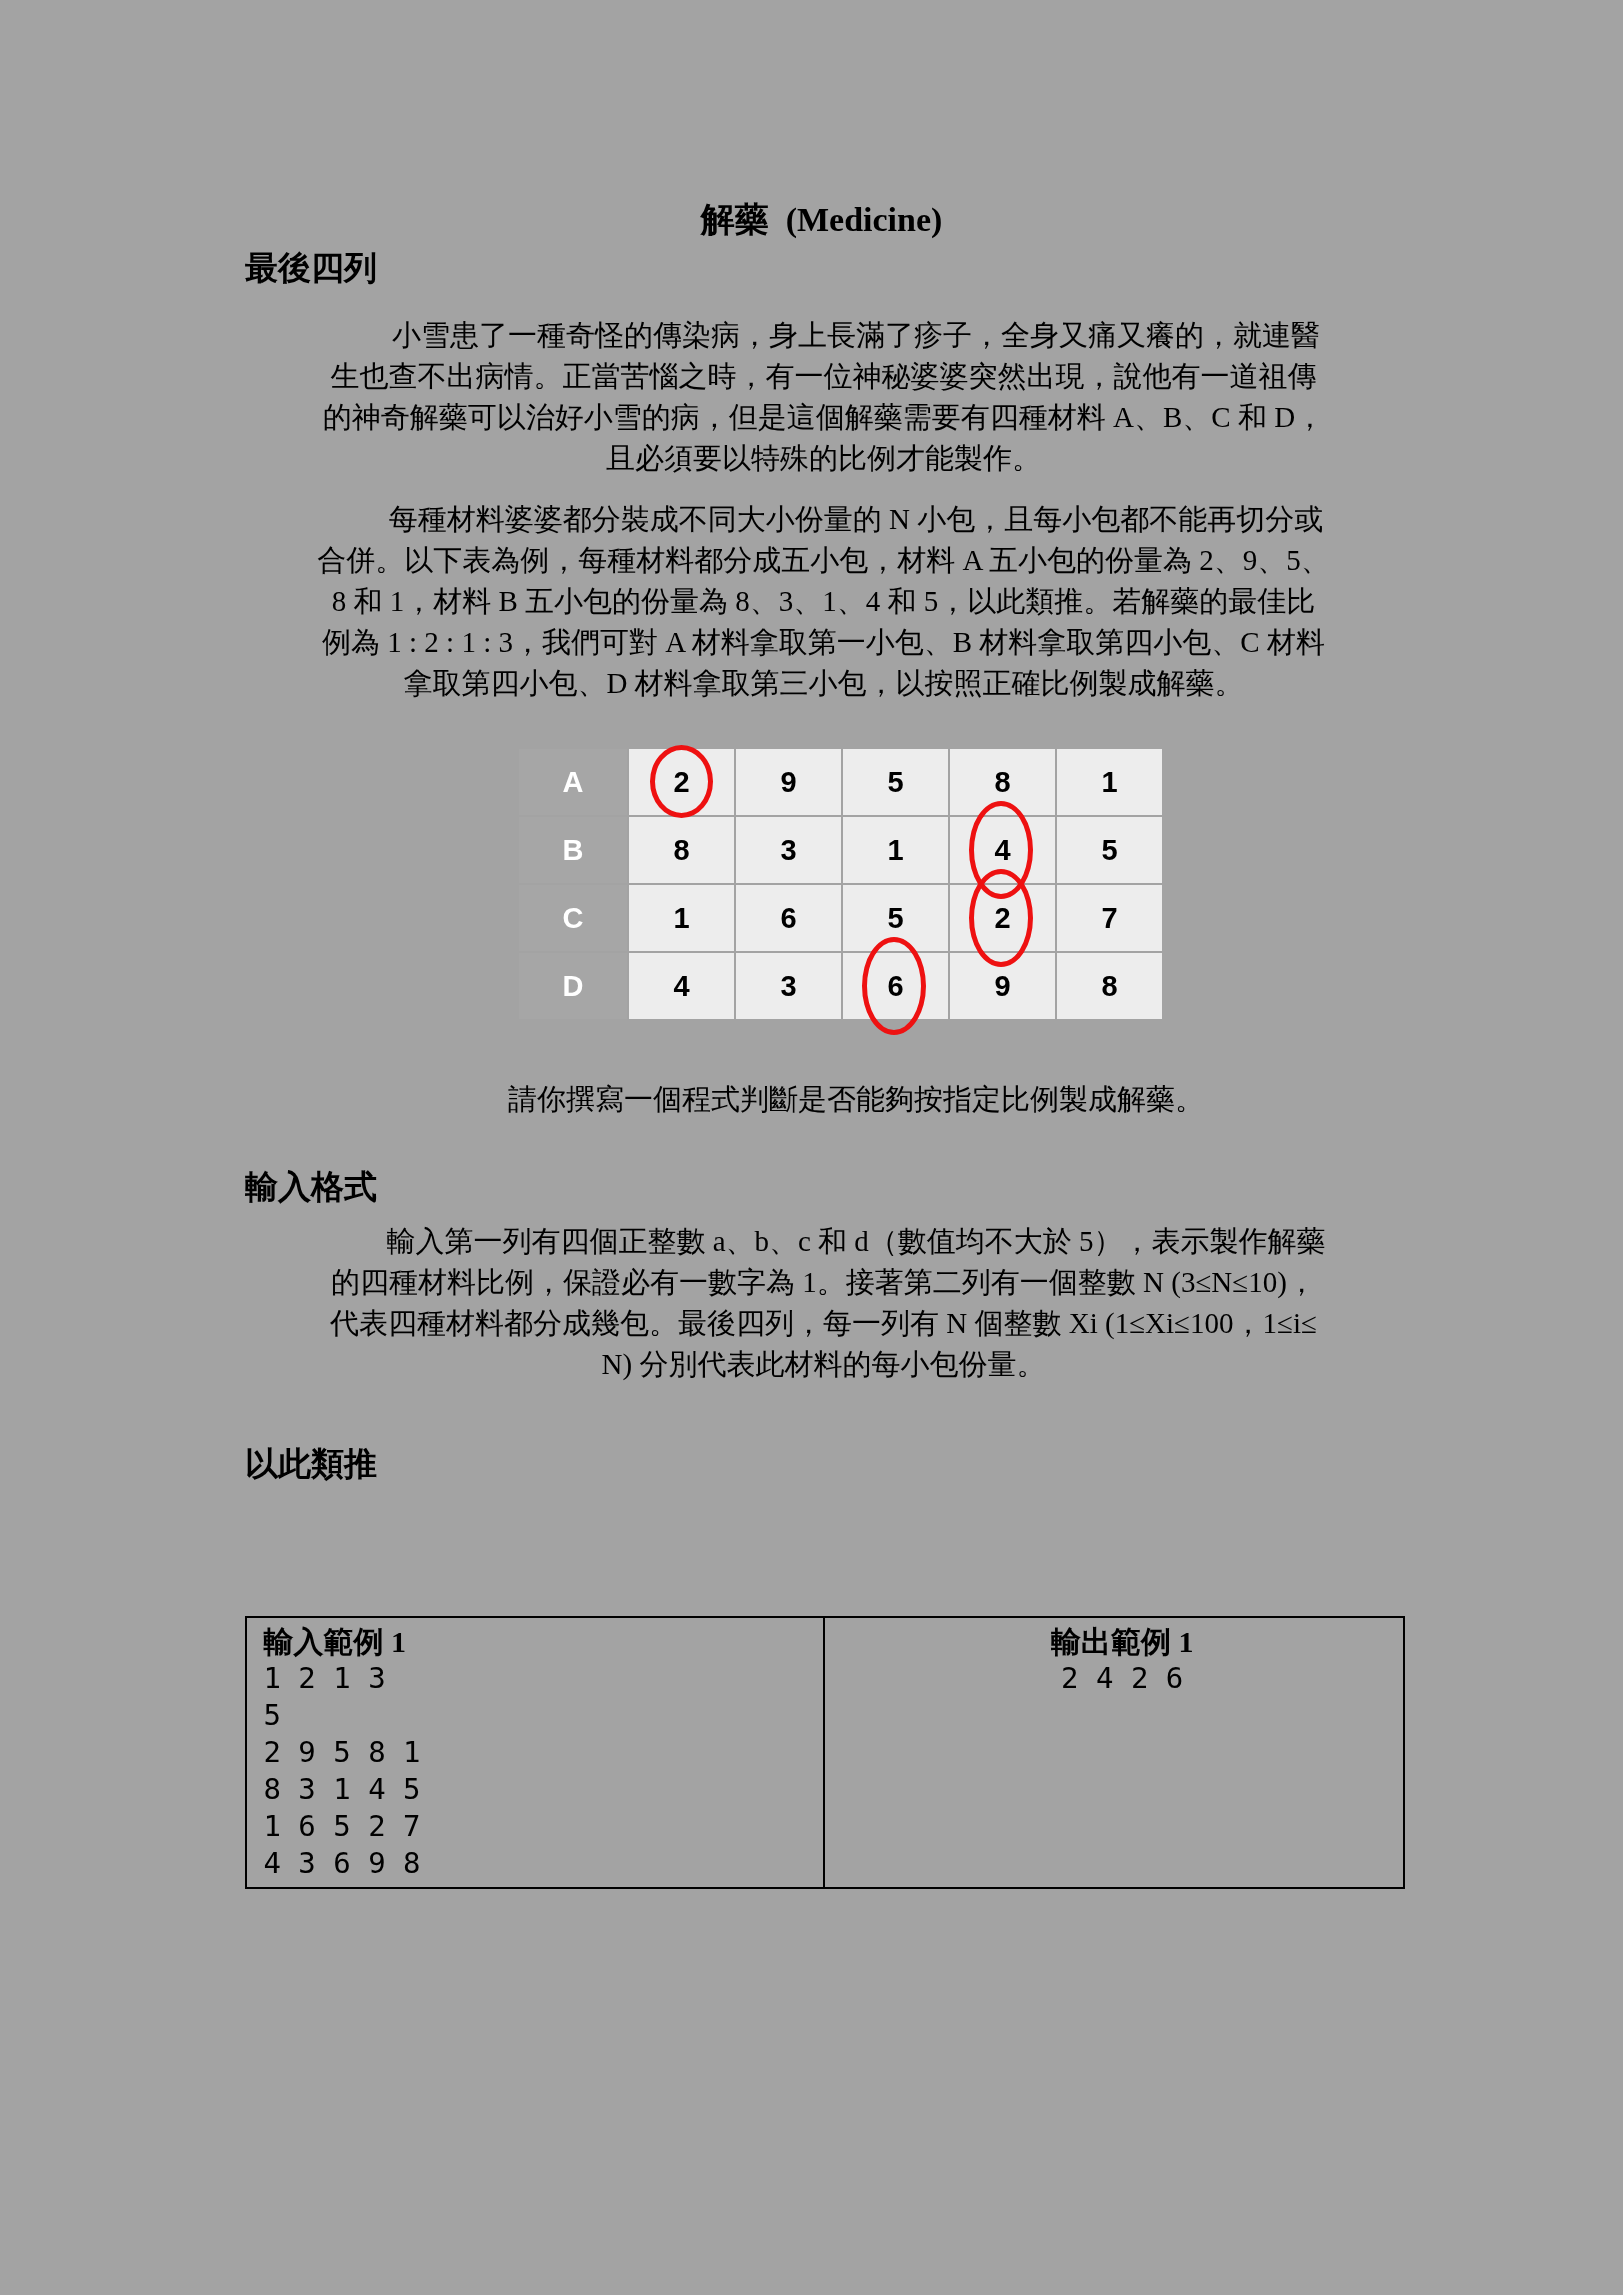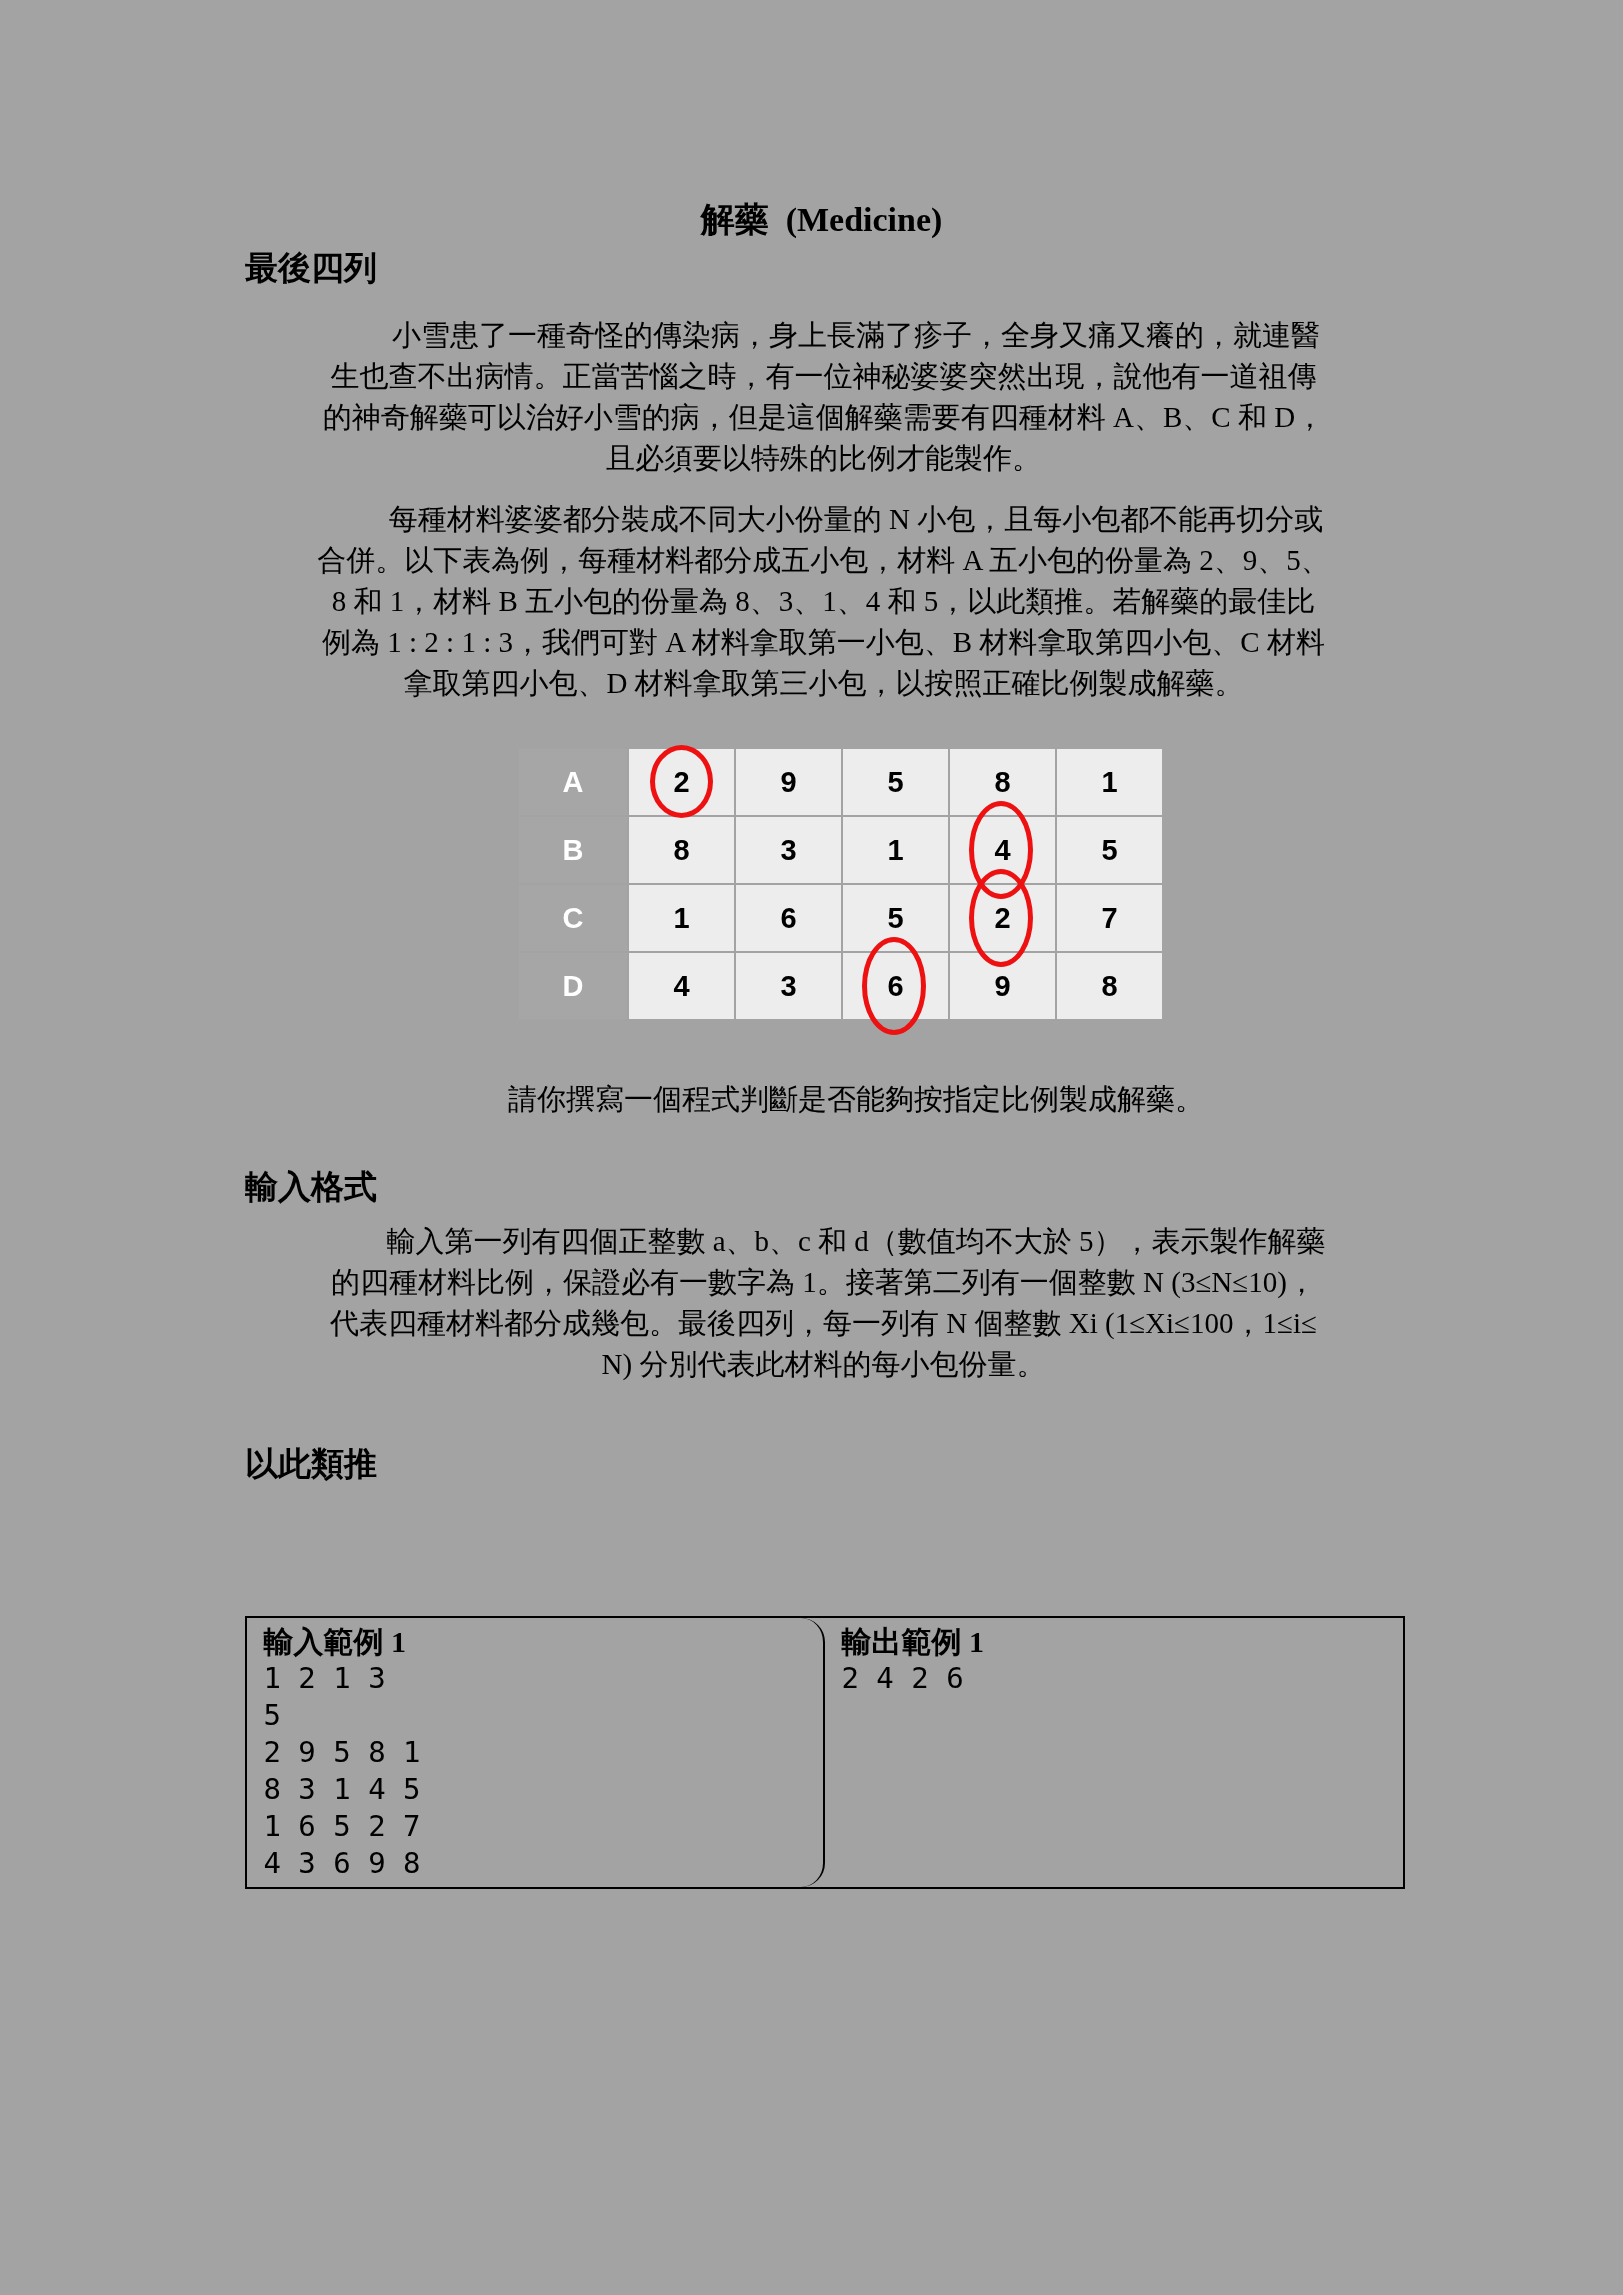--- a/index.html
+++ b/index.html
@@ -100,27 +100,26 @@
     position: absolute;
     left: 245px;
     top: 1616px;
     width: 1160px;
     height: 273px;
     border: 2px solid #000000;
     display: flex;
   }
   .ex-cell {
     padding: 5.2px 0 0 16.4px;
-    border-radius: 24px;
   }
   .ex-cell.left {
     width: 578px;
     border-right: 2px solid #000000;
   }
-  .ex-cell.right { flex: 1; }
+  .ex-cell.right { flex: 1; text-align: center; }
   .ex-header {
     font-size: 30px;
     font-weight: bold;
     line-height: 37px;
     font-family: "Liberation Serif", serif;
     white-space: pre;
   }
   .ex-code {
     font-family: "DejaVu Sans Mono", "Liberation Mono", monospace;
     font-size: 29px;

